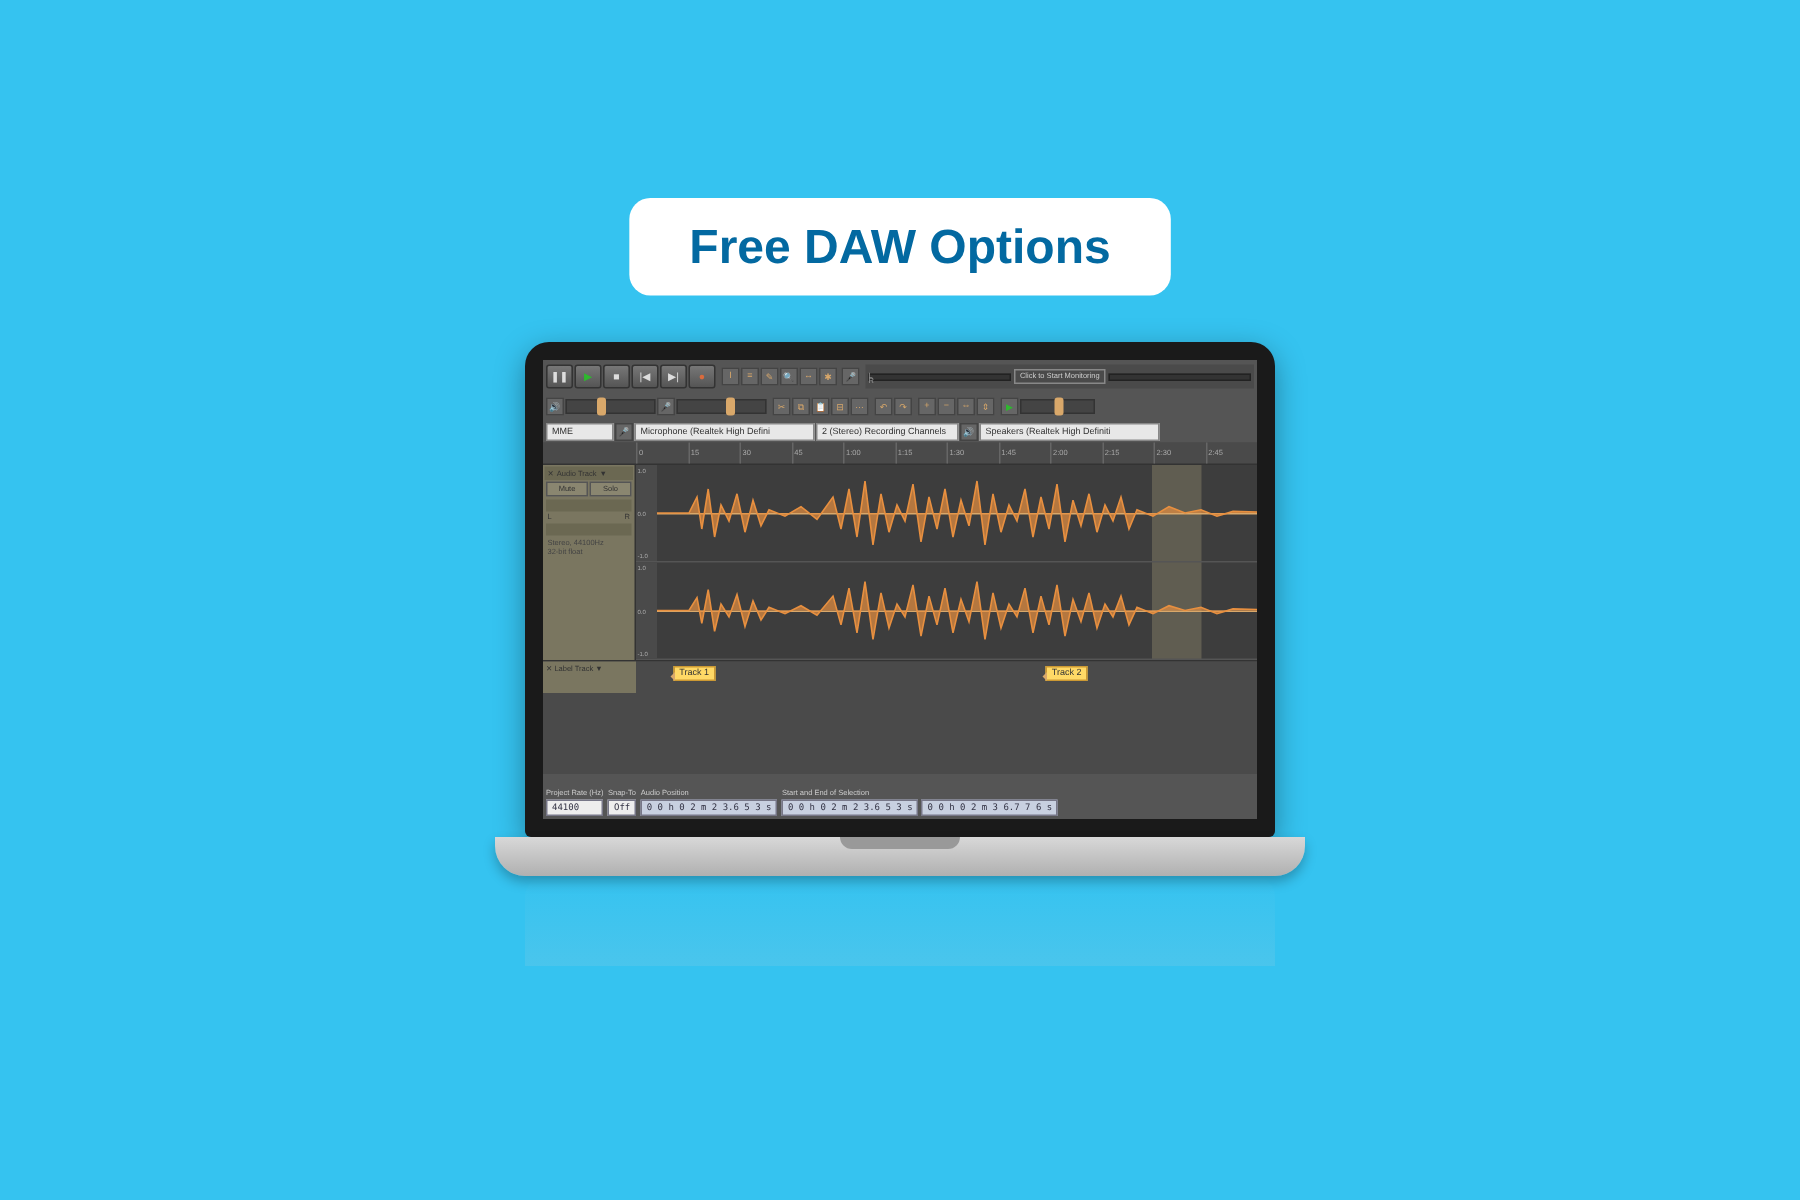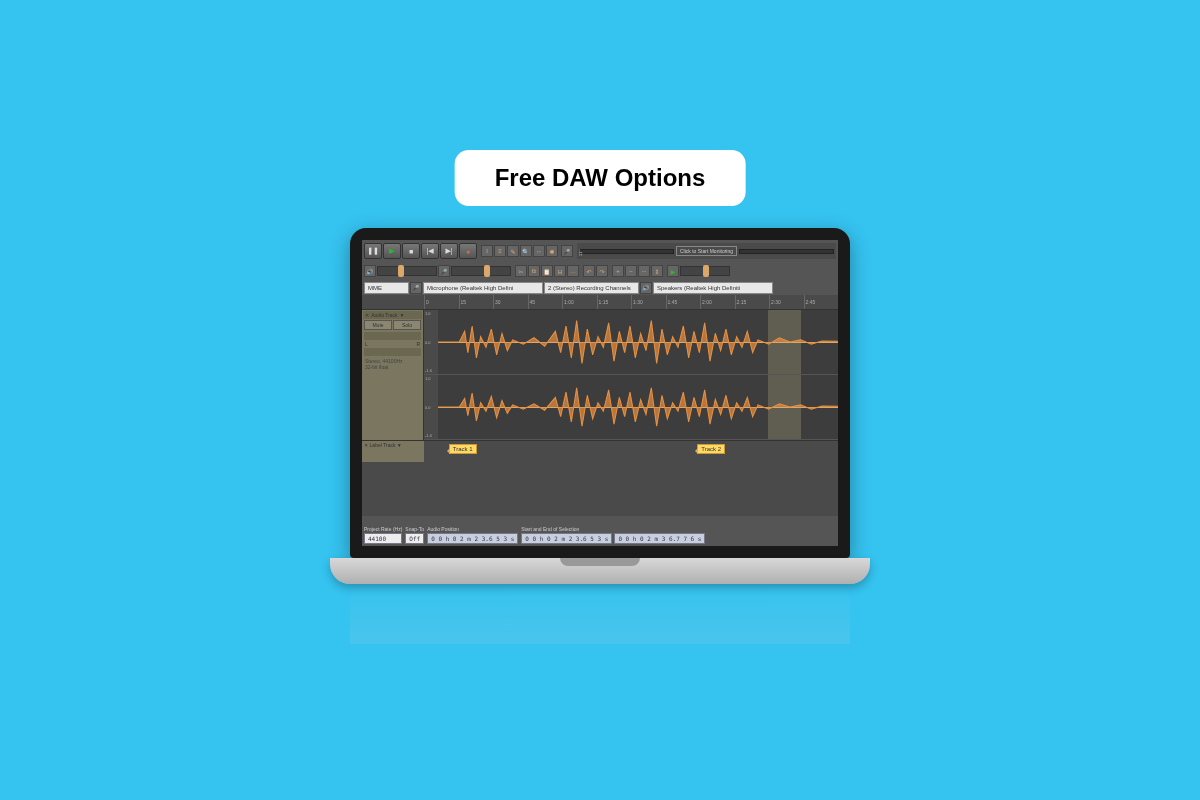--- a/index.html
+++ b/index.html
@@ -6,29 +6,29 @@
 body {
   width: 1200px;
   height: 800px;
   background: #35c3f0;
   font-family: Arial, sans-serif;
   position: relative;
   overflow: hidden;
 }
 .title-bar {
   position: absolute;
-  top: 150px;
+  top: 132px;
   left: 50%;
   transform: translateX(-50%);
   background: #fff;
   border-radius: 14px;
   padding: 14px 40px;
-  font-size: 24px;
+  font-size: 32px;
   font-weight: 900;
-  color: #000000;
+  color: #0369a1;
 }
 .laptop {
   position: absolute;
   top: 228px;
   left: 50%;
   transform: translateX(-50%);
   width: 540px;
 }
 .screen-bezel {
   width: 500px;

